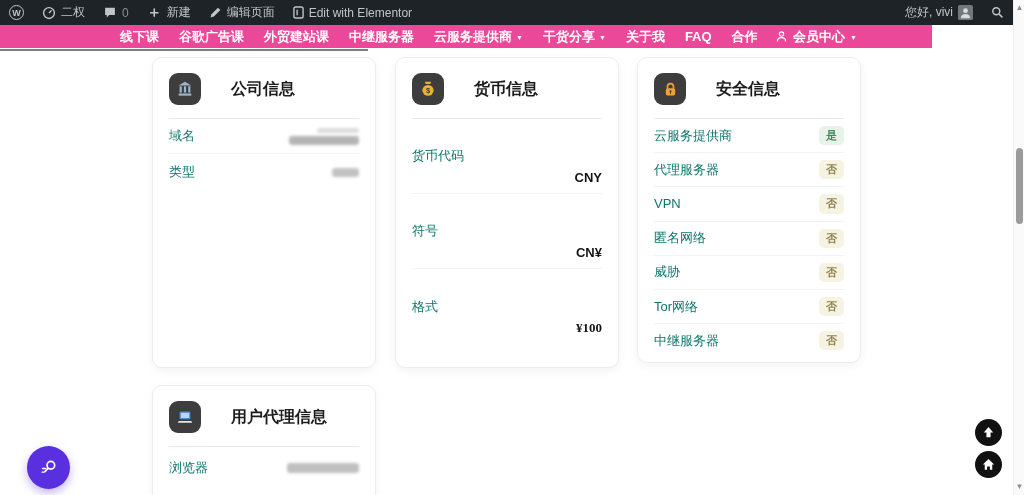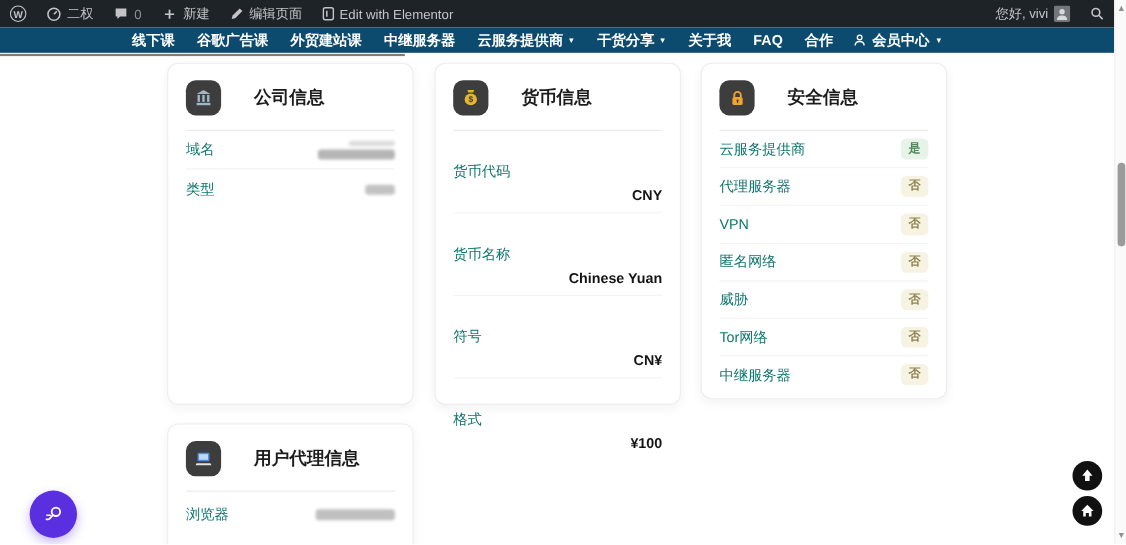--- a/index.html
+++ b/index.html
@@ -10,39 +10,39 @@
   
   .adminbar { position:absolute; top:0; left:0; width:1013px; height:25px; background:#1d2327;
               display:flex; align-items:center; color:#c3c4c7; font-size:12px; }
   .ab-item { display:flex; align-items:center; gap:5px; padding:0 9px; height:100%; cursor:pointer; }
   .ab-right { margin-left:auto; display:flex; align-items:center; }
   .ab-icon { display:inline-flex; align-items:center; justify-content:center; }
   .wp-logo { width:15px; height:15px; border:1.6px solid #c3c4c7; border-radius:50%;
              font-size:9px; font-weight:bold; color:#c3c4c7; display:flex; align-items:center; justify-content:center; }
 
   
-  .mainnav { position:absolute; top:25px; left:0; width:1013px; height:23px; background:#0c4a6e;
+  .mainnav { position:absolute; top:25px; left:0; width:932px; height:23px; background:#ec4899;
              display:flex; align-items:center; color:#fff; font-size:13px; font-weight:700; }
   .nav-items { display:flex; align-items:center; margin-left:110px; gap:0; }
   .nav-item { padding:0 10px; display:flex; align-items:center; gap:4px; cursor:pointer; white-space:nowrap; }
   .caret { font-size:7px; line-height:1; margin-top:1px; }
   .nav-member { position:absolute; left:775px; top:0; height:23px; display:flex; align-items:center; gap:5px; cursor:pointer; }
 
   
   .progress { position:absolute; top:49px; left:0; height:2px; background:#7d7d7d; }
 
   
   .card { position:absolute; background:#fff; border:1px solid #ededed; border-radius:10px;
           box-shadow:0 3px 10px rgba(0,0,0,0.05); padding:15px 16px; }
   .card-head { display:flex; align-items:center; gap:30px; padding-bottom:13px; border-bottom:1px solid #e9e9e9; }
   .card-ico { width:32px; height:32px; background:#3d3d3d; border-radius:9px;
               display:flex; align-items:center; justify-content:center; flex-shrink:0; }
   .card-title { font-size:16px; font-weight:700; color:#1c1c1c; }
   .row { display:flex; align-items:center; justify-content:space-between; border-bottom:1px solid #f2f2f2; }
-  .row:last-child { border-bottom:none; }
+  .row:last-child { border-bottom:none;font-family:Liberation Serif, serif; }
   .lbl { font-size:13px; color:#0f766e; }
   .val { font-size:13px; font-weight:700; color:#141414; text-align:right;margin-top:43px; }
   .rrow { padding:8px 0; min-height:29px; }
   .srow { padding:7px 0; min-height:32px; }
   .badge { font-size:11px; font-weight:700; padding:3px 7px; border-radius:5px; line-height:1.2; }
   .badge-yes { background:#e7f2e9; color:#4c8a5c; }
   .badge-no  { background:#f6f3e2; color:#8f8250; }
 
   
   .redact { display:flex; flex-direction:column; align-items:flex-end; gap:6px; }
@@ -213,24 +213,20 @@
             <text x="10" y="14.6" font-size="8.5" font-weight="bold" text-anchor="middle" fill="#3d3d3d">$</text>
           </svg>
       </span>
       <span class="card-title">货币信息</span>
     </div>
     <div class="row rrow">
       <span class="lbl">货币代码</span>
       <span class="val">CNY</span>
     </div>
     <div class="row rrow">
-      <span class="lbl">货币名称</span>
-      <span class="val">Chinese Yuan</span>
-    </div>
-    <div class="row rrow">
       <span class="lbl">符号</span>
       <span class="val">CN¥</span>
     </div>
     <div class="row rrow">
       <span class="lbl">格式</span>
       <span class="val">¥100</span>
     </div>
   </div>
 
   <div class="card" style="left:637px;top:57px;width:224px;height:306px;">

